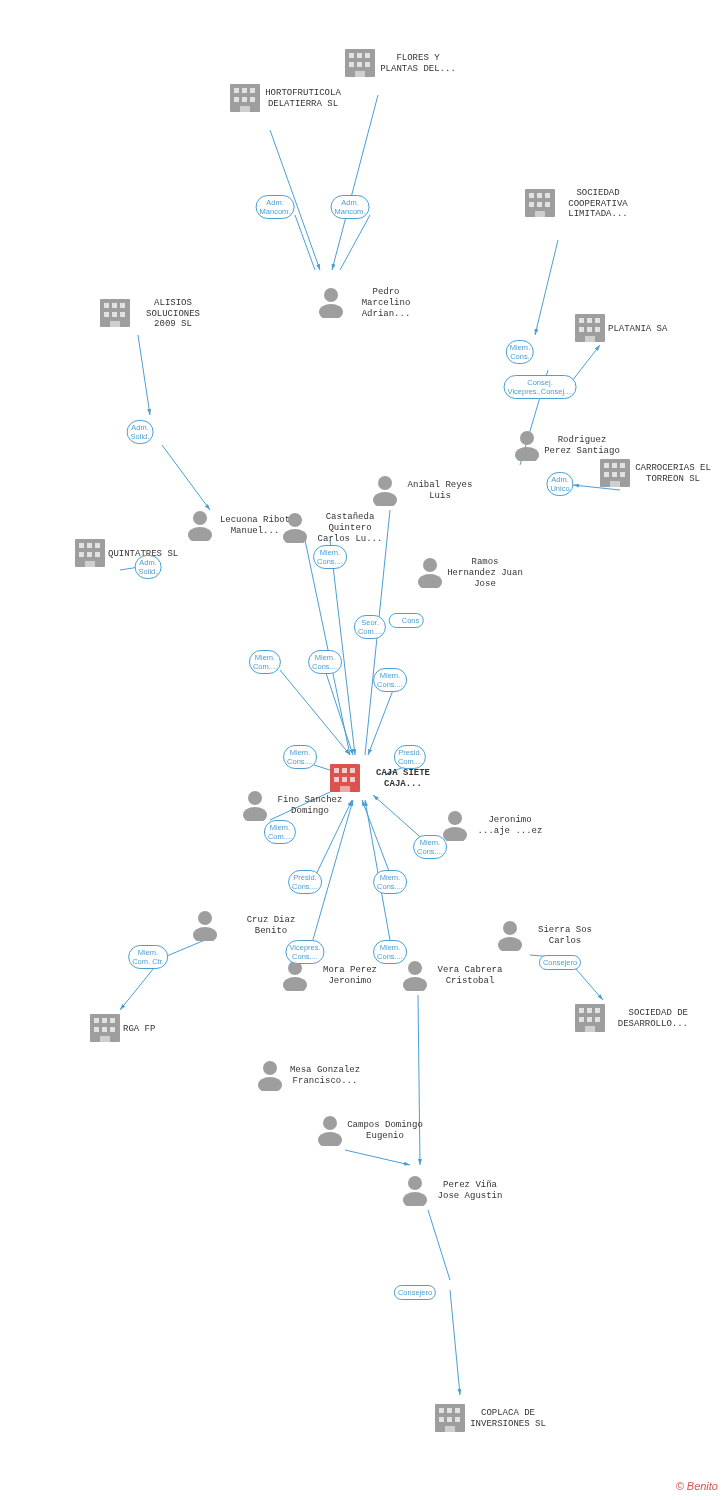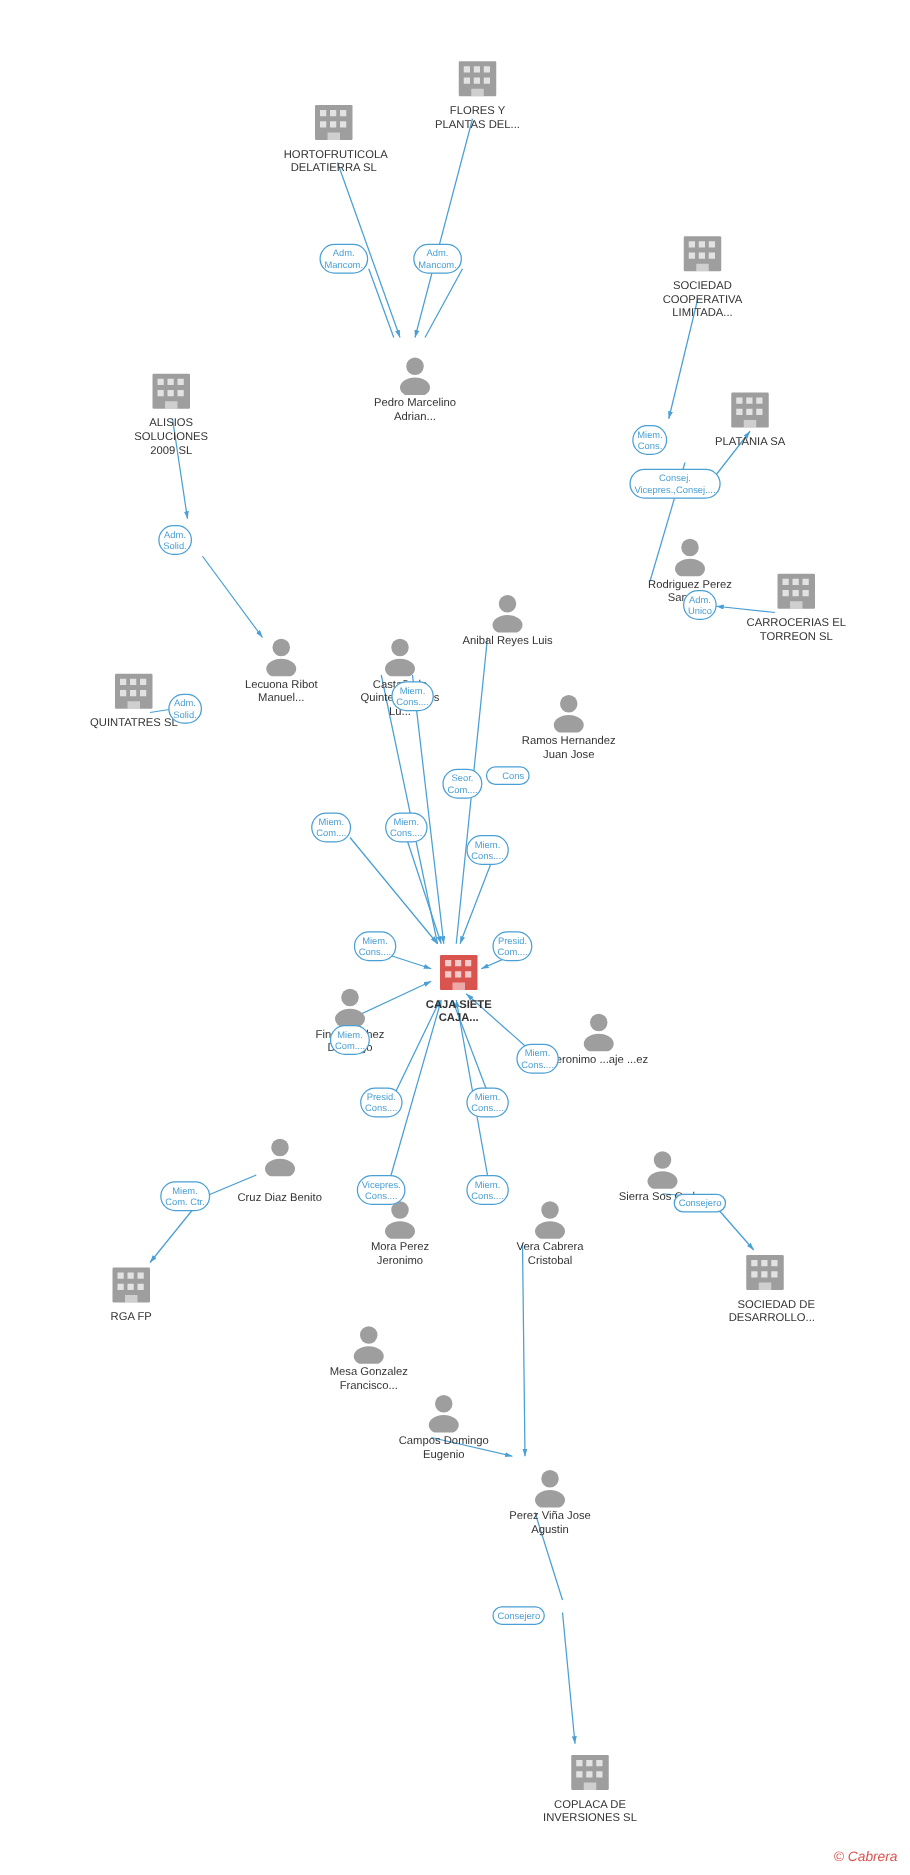--- a/index.html
+++ b/index.html
@@ -14,23 +14,24 @@
     svg#network-svg {
       position: absolute;
       top: 0; left: 0;
       width: 728px;
       height: 1500px;
       pointer-events: none;
     }
     .node {
       position: absolute;
       display: flex;
-      flex-direction: column;
+      flex-direction: row;
       align-items: center;
       text-align: center;
+      font-family: Liberation Mono, monospace;
     }
     .building-icon {
       width: 36px;
       height: 36px;
       display: flex;
       align-items: center;
       justify-content: center;
     }
     .person-icon {
       width: 30px;
@@ -173,21 +174,21 @@
     <rect x="15" y="8" width="5" height="5" fill="#fff" opacity="0.7"></rect>
     <rect x="23" y="8" width="5" height="5" fill="#fff" opacity="0.7"></rect>
     <rect x="7" y="17" width="5" height="5" fill="#fff" opacity="0.7"></rect>
     <rect x="15" y="17" width="5" height="5" fill="#fff" opacity="0.7"></rect>
     <rect x="23" y="17" width="5" height="5" fill="#fff" opacity="0.7"></rect>
     <rect x="13" y="26" width="10" height="6" fill="#fff" opacity="0.5"></rect>
   </svg>
 </div>
       <div class="node-label">HORTOFRUTICOLA DELATIERRA SL</div>
     </div>
-    <div class="node" style="left: 292px; top: 285px;">
+    <div class="node" style="left: 316px; top: 285px;">
       <div class="person-icon">
   <svg width="30" height="32" viewBox="0 0 30 32">
     <circle cx="15" cy="9" r="7" fill="#9e9e9e"></circle>
     <ellipse cx="15" cy="26" rx="12" ry="8" fill="#9e9e9e"></ellipse>
   </svg>
 </div>
       <div class="node-label">Pedro Marcelino Adrian...</div>
     </div>
     <div class="node" style="left: 522px; top: 185px;">
       <div class="building-icon">
@@ -477,13 +478,13 @@
 Cons.</div>
     <div class="relation-badge" style="left: 540px; top: 375px; transform: translateX(-50%); white-space: pre;">Consej.
 Vicepres.,Consej....</div>
     <div class="relation-badge" style="left: 560px; top: 472px; transform: translateX(-50%); white-space: pre;">Adm.
 Unico</div>
     <div class="relation-badge" style="left: 560px; top: 955px; transform: translateX(-50%); white-space: pre;">Consejero</div>
     <div class="relation-badge" style="left: 415px; top: 1285px; transform: translateX(-50%); white-space: pre;">Consejero</div>
     <div class="relation-badge" style="left: 406px; top: 613px; transform: translateX(-50%); white-space: pre; padding-left: 12px;">Cons</div>
   </div>
 
-<div class="copyright">© Cabrera</div>
+<div class="copyright">© Benito</div>
 
 </body></html>

